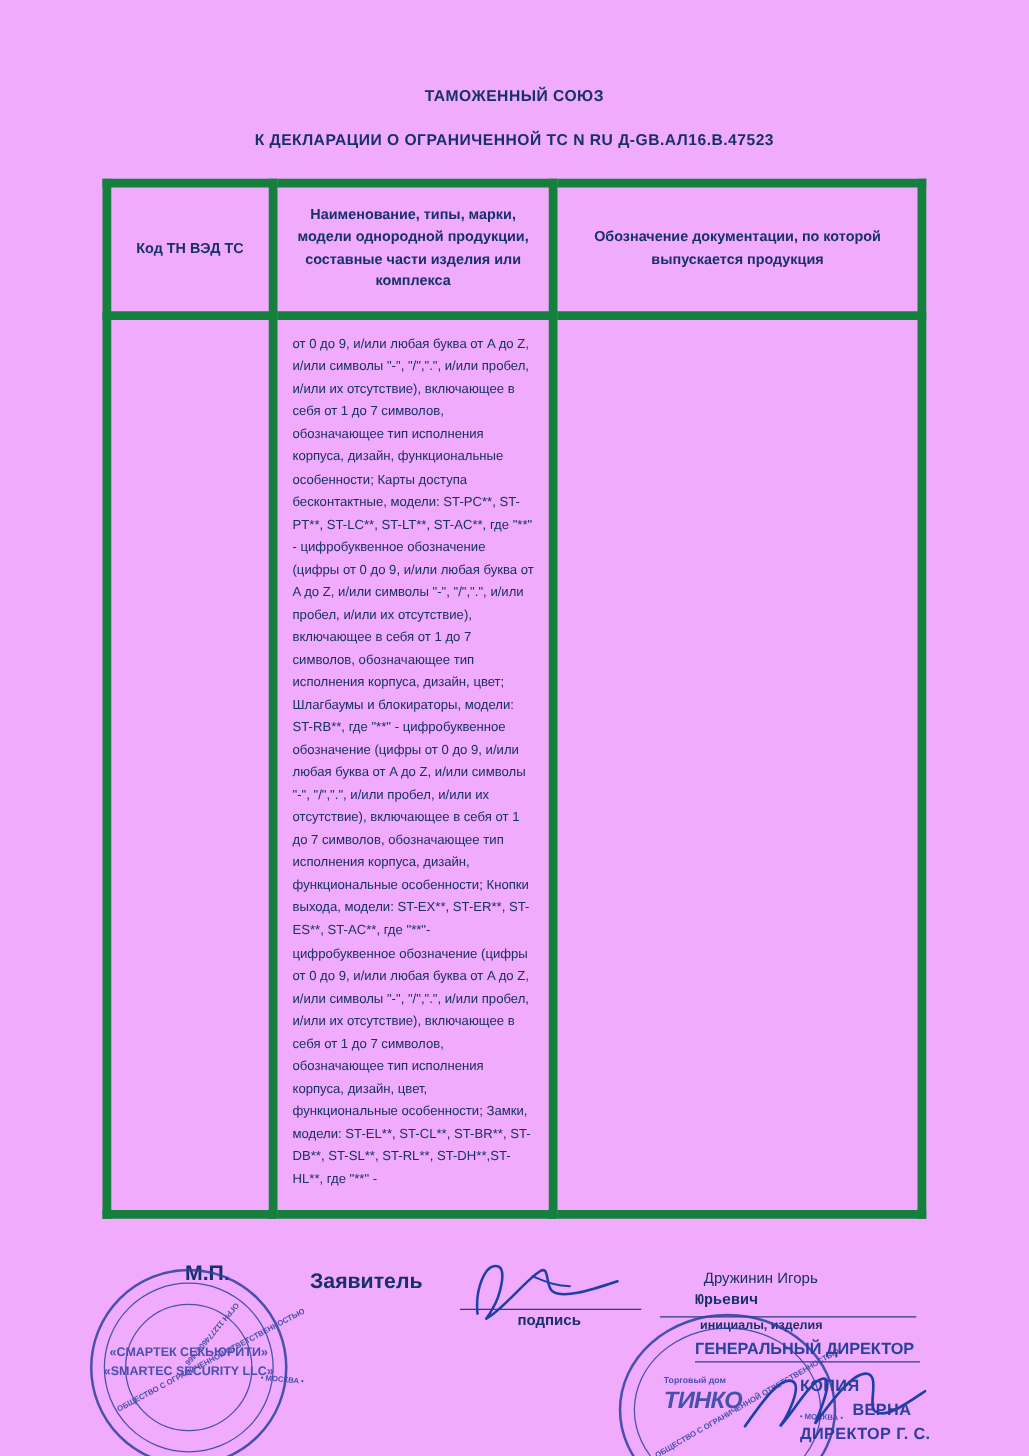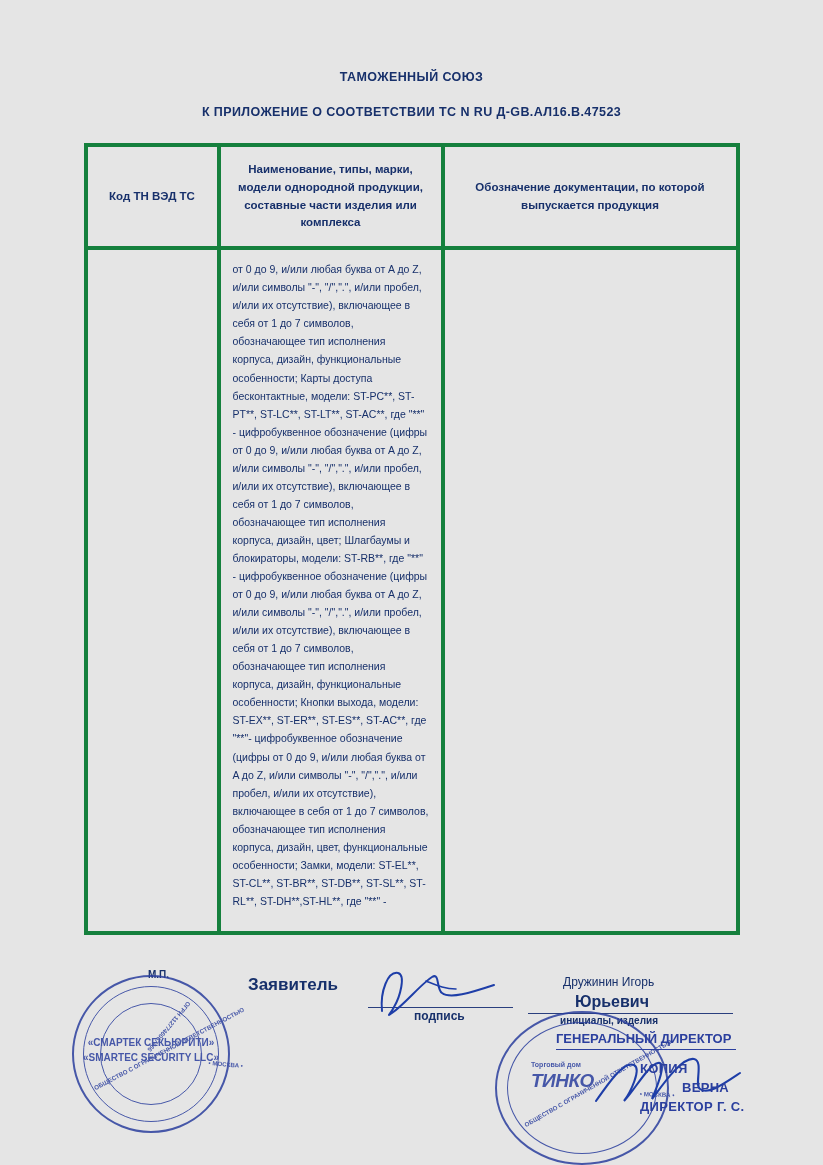--- a/index.html
+++ b/index.html
@@ -11,21 +11,21 @@
     width: 823px;
     height: 1165px;
     position: relative;
     font-family: "Liberation Sans", sans-serif;
     color: #1a2a5e;
     overflow: hidden;
   }
   .page {
     position: absolute;
     inset: 0;
-    background: #e5e5e5;
+    background: #f0abfc;
   }
   .header-block {
     padding-top: 70px;
     text-align: center;
   }
   .header-line {
     font-size: 12.5px;
     font-weight: bold;
     letter-spacing: 0.4px;
     color: #17306b;
@@ -34,21 +34,21 @@
   .header-line.l2 { margin-bottom: 21px; }
   .header-line.l3 { margin-bottom: 0; }
 
   table.main {
     border-collapse: collapse;
     margin: 24px auto 0 auto;
     width: 652px;
     table-layout: fixed;
   }
   table.main th, table.main td {
-    border: 4px solid #15803d;
+    border: 7px solid #15803d;
     vertical-align: top;
     color: #17306b;
   }
   table.main th {
     font-size: 11.5px;
     font-weight: bold;
     text-align: center;
     padding: 14px 8px;
     vertical-align: middle;
     line-height: 1.55;
@@ -96,46 +96,47 @@
   .name-line1 {
     position: absolute;
     left: 563px;
     top: 22px;
     font-size: 12px;
     font-weight: normal;
     color: #17306b;
   }
   .name-line2 {
     position: absolute;
-    left: 575px;
+    left: 556px;
     top: 40px;
-    font-size: 16px;
-    font-weight: bold;
-    color: #17306b;
+    font-size: 12px;
+    font-weight: bold;
+    color: #17306b;
+    font-family: Liberation Mono, monospace;
   }
   .name-underline {
     position: absolute;
     left: 528px;
     top: 60px;
     width: 205px;
     border-bottom: 1px solid #2a3f7e;
   }
   .name-caption {
     position: absolute;
     left: 560px;
     top: 62px;
     font-size: 10px;
     font-weight: bold;
     color: #17306b;
   }
   .mp-label {
     position: absolute;
     left: 148px;
     top: 16px;
-    font-size: 10px;
+    font-size: 17px;
     font-weight: bold;
     color: #17306b;
   }
 
   
   .stamp {
     position: absolute;
     border-radius: 50%;
     color: #2b3f9e;
   }
@@ -252,21 +253,21 @@
   
   svg.scribble { position: absolute; overflow: visible; }
 </style>
 </head>
 <body>
 
 <div class="page">
 
   <div class="header-block">
     <div class="header-line l1">ТАМОЖЕННЫЙ СОЮЗ</div>
-    <div class="header-line l3">К ПРИЛОЖЕНИЕ О СООТВЕТСТВИИ ТС N RU Д-GB.АЛ16.В.47523</div>
+    <div class="header-line l3">К ДЕКЛАРАЦИИ О ОГРАНИЧЕННОЙ ТС N RU Д-GB.АЛ16.В.47523</div>
   </div>
 
   <table class="main">
     <colgroup>
       <col class="c1">
         <col class="c2">
         <col class="c3">
     </colgroup>
     <thead>
       <tr>

